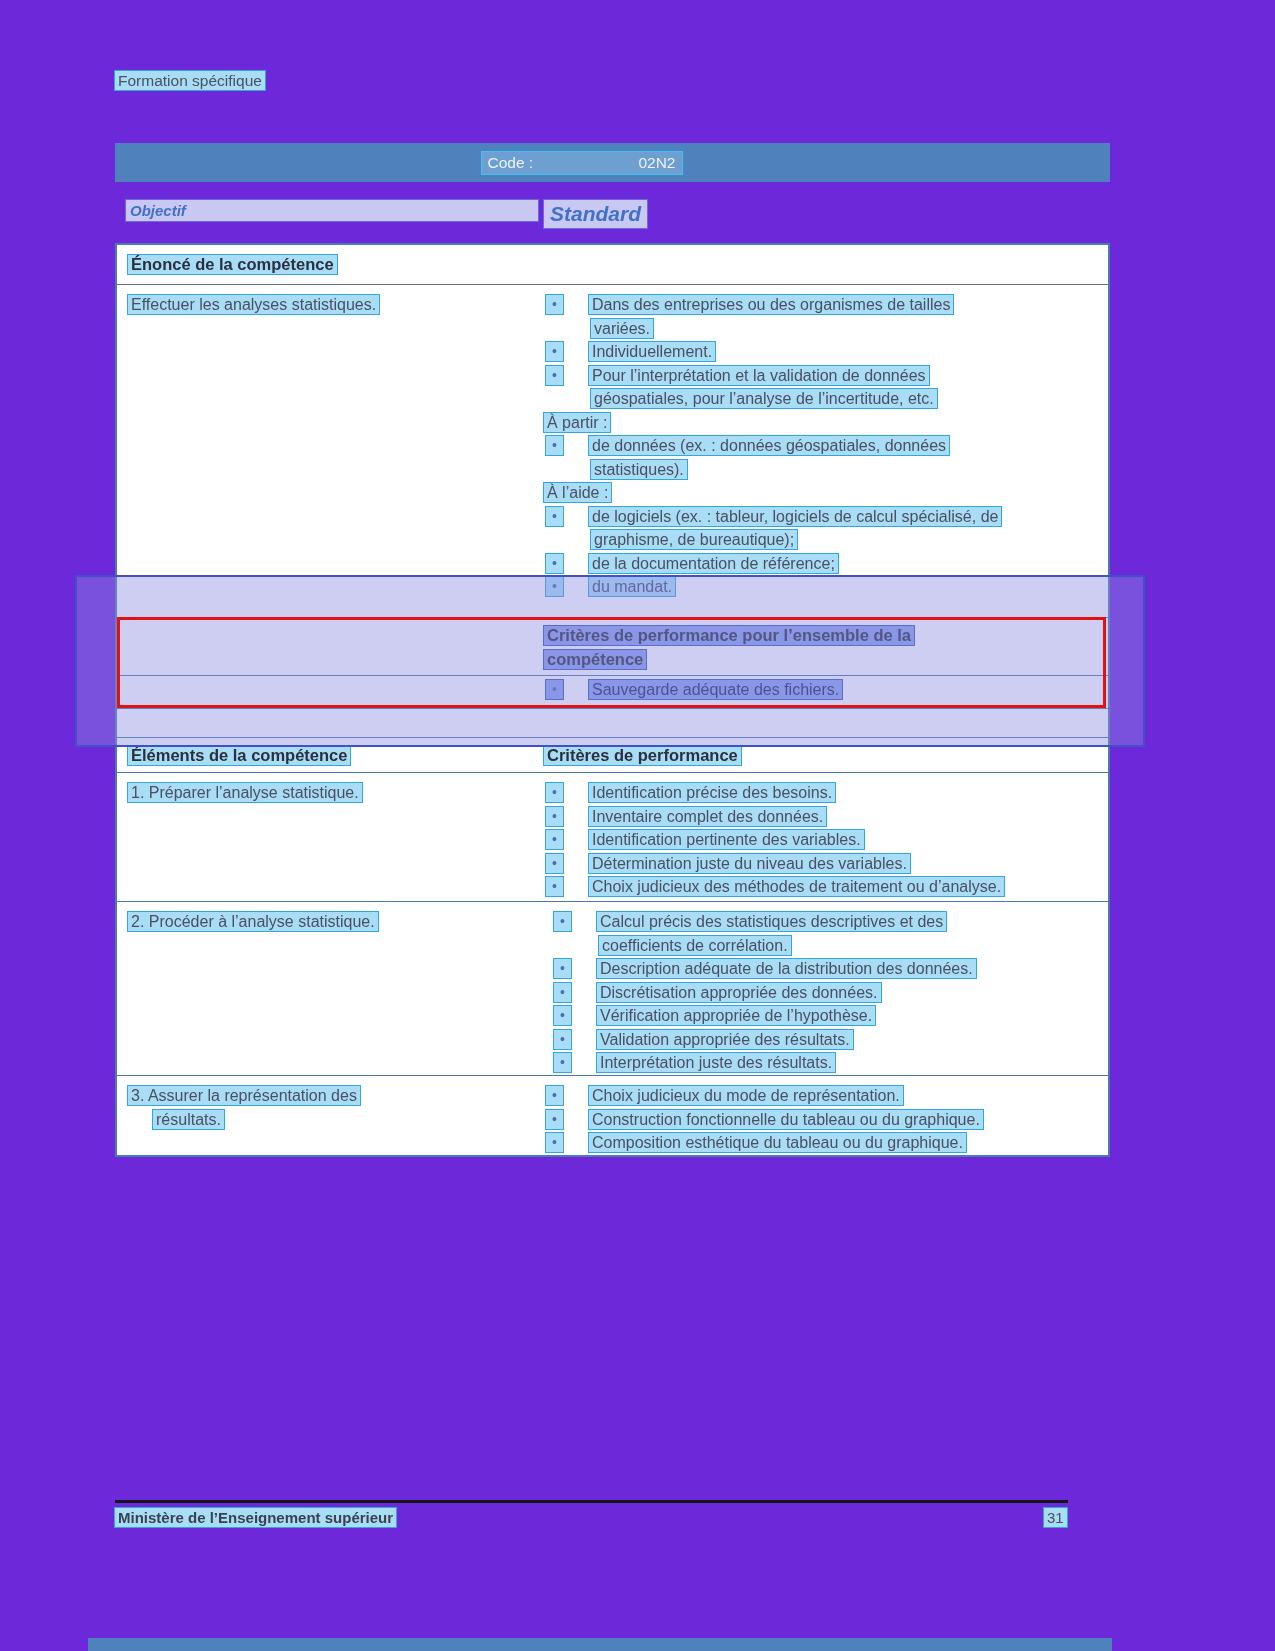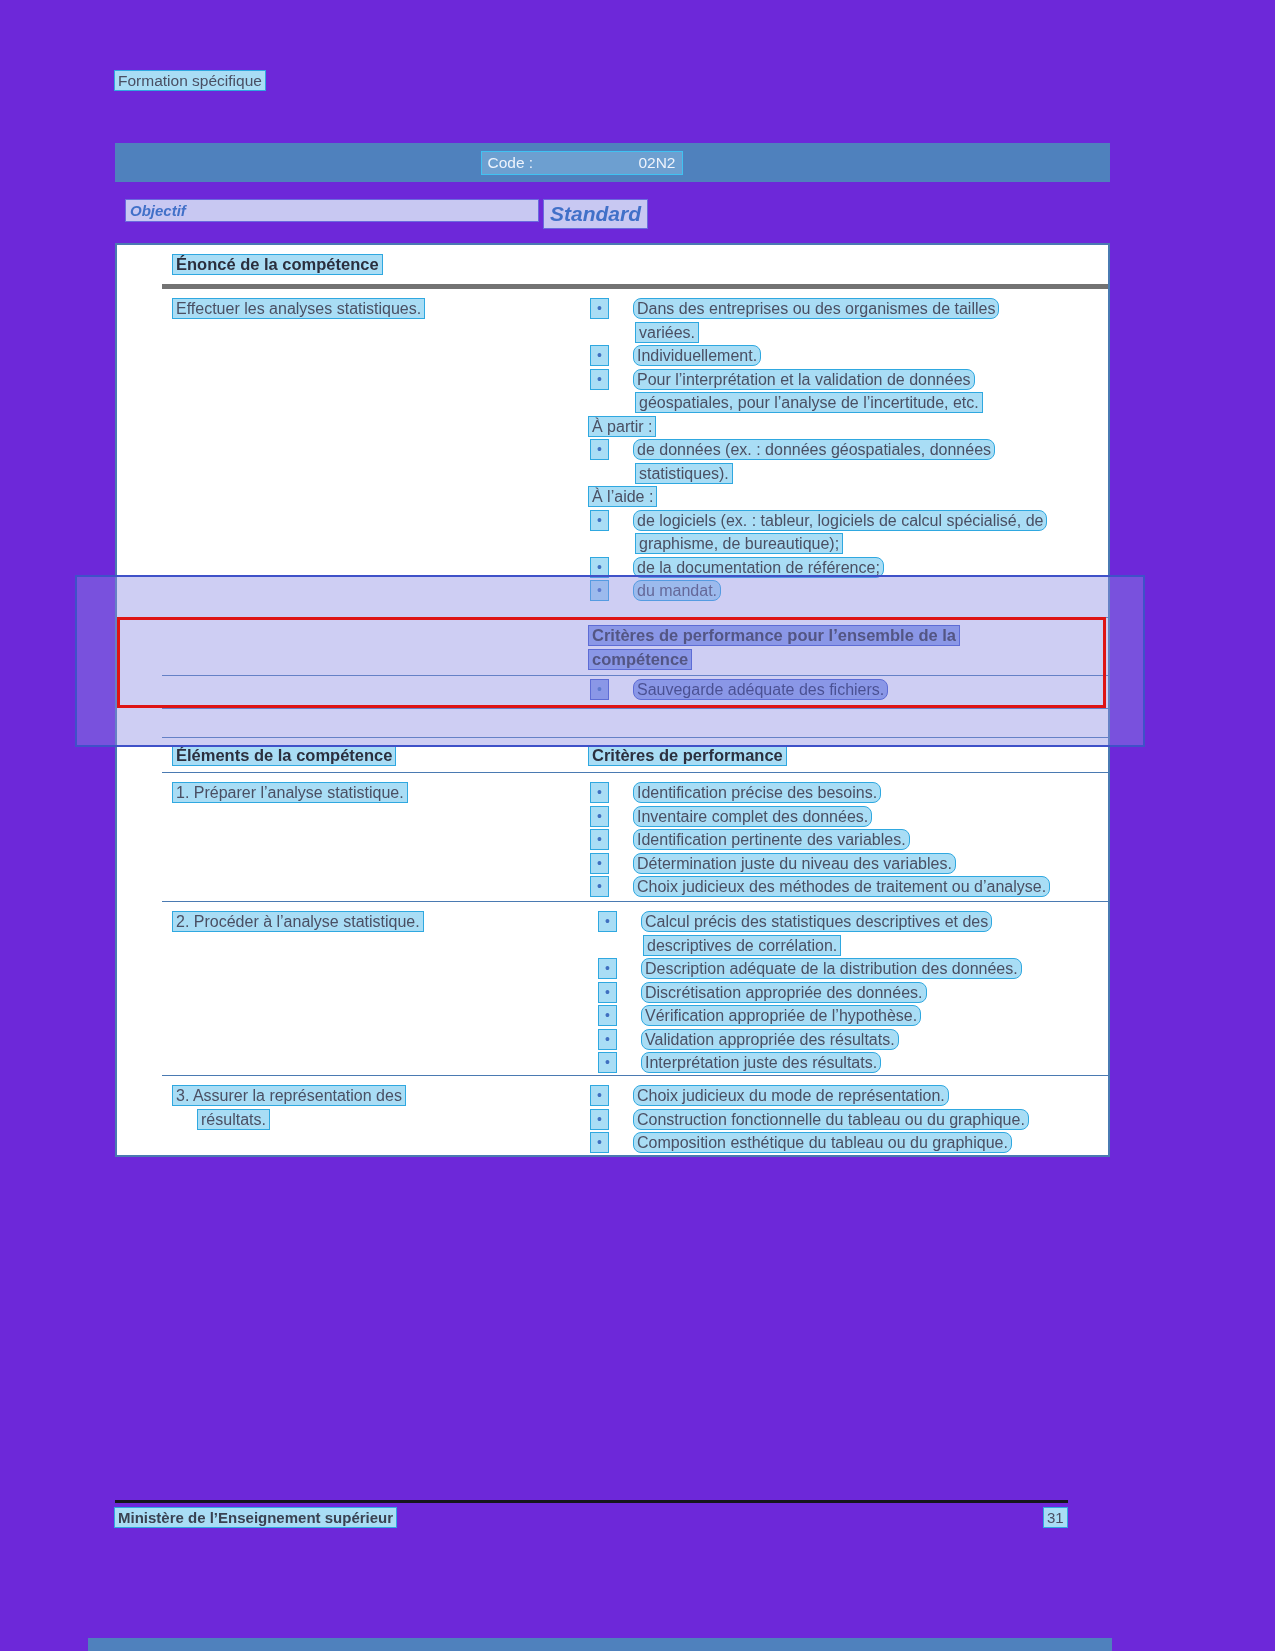--- a/index.html
+++ b/index.html
@@ -3,42 +3,42 @@
 <meta charset="utf-8">
 <style>
   html,body{margin:0;padding:0;background:#ffffff;}
   .page{position:relative;width:1275px;height:1651px;background:#6d28d9;font-family:"Liberation Sans",sans-serif;overflow:hidden;}
 
   
   .hl{display:inline-block;background:#a9ddf5;border:1px solid #2fa8e0;padding:0 3px;line-height:19px;font-size:16px;color:#4a4f63;white-space:nowrap;}
   .hl.b{font-weight:bold;color:#2b2f3e;font-size:16.5px;}
   .hl2{background:#8aa0ea;border-color:#3d56cc;color:#1c2658;}
   .bl{width:17px;text-align:center;color:#3f6fc0;font-size:14px;padding:0;}
-  .tx{margin-left:24px;border-radius:8px;}
+  .tx{margin-left:24px;}
   .line{height:23.5px;display:flex;align-items:center;}
 
   .sec-label{position:absolute;top:70px;left:114px;}
   .sec-label .hl{font-size:15.5px;}
 
   .banner{position:absolute;top:143px;left:115px;width:995px;height:39px;background:#4f81bd;display:flex;align-items:center;justify-content:center;padding-right:62px;box-sizing:border-box;}
   .code-box{display:flex;justify-content:space-between;width:188px;background:rgba(175,225,248,0.32);border:1px solid #40c2f2;padding:2px 6px;color:#eef3fc;font-size:15.5px;}
 
   .h-obj{position:absolute;top:199px;left:125px;width:414px;background:#c8c8f2;border:1px solid #6a6ade;color:#4170c8;font-size:15px;font-weight:bold;font-style:italic;padding:2px 4px;box-sizing:border-box;}
   .h-std{position:absolute;top:199px;left:543px;background:#c8c8f2;border:1px solid #6a6ade;color:#4170c8;font-size:21px;font-weight:bold;font-style:italic;padding:2px 6px;}
 
   .doc-table{position:absolute;top:243px;left:115px;width:995px;border:2px solid #4a7ab2;background:#fff;box-sizing:border-box;z-index:1;}
-  .t-row{display:flex;box-sizing:border-box;margin-left:45px;}
+  .t-row{display:flex;box-sizing:border-box;}
   .cell-l{width:426px;padding-left:10px;box-sizing:border-box;flex:none;}
   .cell-r{flex:1;box-sizing:border-box;}
   .cell-r .line{padding-left:2px;}
   .cell-r .line.cont{padding-left:47px;}
   .cell-r .line.plain{padding-left:0;}
   .t-head{height:39px;align-items:center;}
   .t-head2{height:35px;align-items:center;border-top:1px solid #4a7ab2;}
-  .t-body1{height:333px;border-top:5px solid #737373;padding-top:8px;}
+  .t-body1{height:333px;border-top:1px solid #737373;padding-top:8px;}
   .t-critA{height:58px;border-top:1px solid #4a7ab2;padding-top:6px;}
   .t-critB{height:33px;border-top:1px solid #4a7ab2;padding-top:2px;}
   .t-spacer{height:29px;border-top:1px solid #4a7ab2;}
   .el-row{border-top:1px solid #4a7ab2;padding-top:8px;}
   .el1{height:129px;}
   .el2{height:174px;gap:8px;}
   .el3{height:80px;}
   .ind{padding-left:25px;}
 
   .overlay{position:absolute;top:575px;left:75px;width:1070px;height:172px;background:rgba(138,138,226,0.42);border:2px solid #3f51c8;box-sizing:border-box;pointer-events:none;z-index:5;}
@@ -202,21 +202,21 @@
         <div class="line">
           <span class="hl">2.  Procéder à l’analyse statistique.</span>
         </div>
       </div>
       <div class="cell-r">
         <div class="line">
           <span class="hl bl">•</span>
           <span class="hl tx">Calcul précis des statistiques descriptives et des</span>
         </div>
         <div class="line cont">
-          <span class="hl">descriptives de corrélation.</span>
+          <span class="hl">coefficients de corrélation.</span>
         </div>
         <div class="line">
           <span class="hl bl">•</span>
           <span class="hl tx">Description adéquate de la distribution des données.</span>
         </div>
         <div class="line">
           <span class="hl bl">•</span>
           <span class="hl tx">Discrétisation appropriée des données.</span>
         </div>
         <div class="line">

